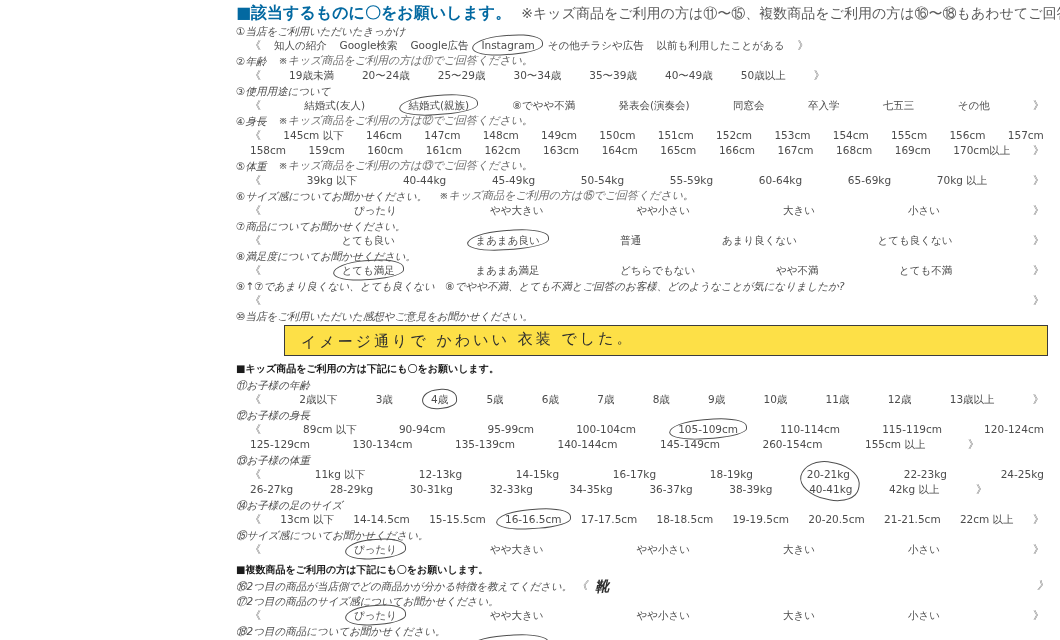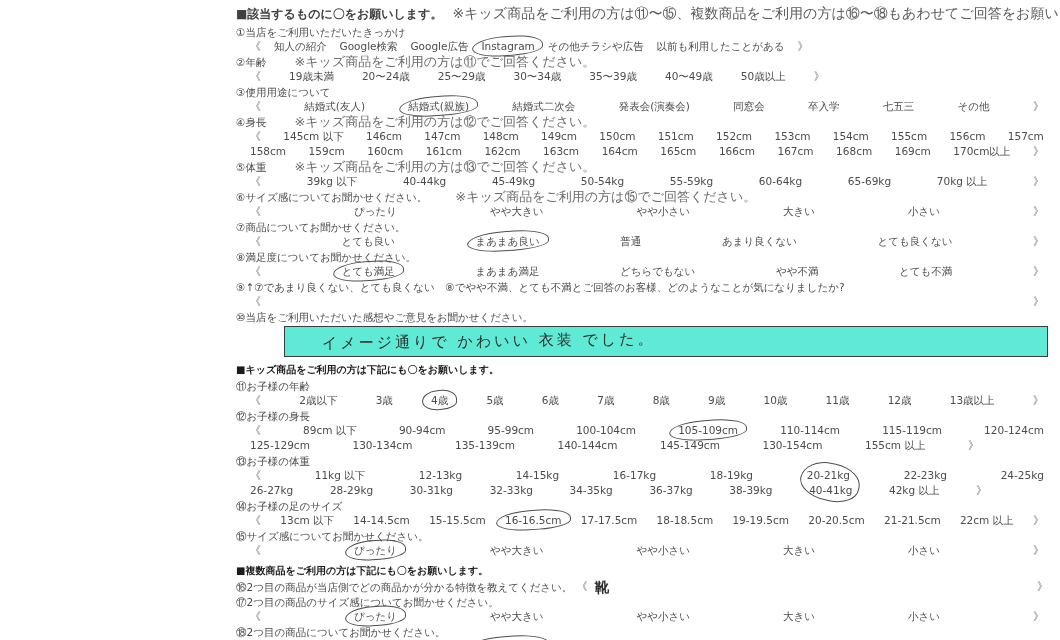--- a/index.html
+++ b/index.html
@@ -1,40 +1,40 @@
 <!DOCTYPE html>
 <html><head>
 <meta charset="utf-8">
 <style>
   * { margin:0; padding:0; box-sizing:border-box; }
   html,body { width:1060px; height:640px; overflow:hidden; background:#ffffff; }
   body { font-family:"DejaVu Sans","Liberation Sans",sans-serif; color:#4b4b4b; }
   .sheet { position:absolute; left:236px; top:5px; width:812px; }
   .header-line { white-space:nowrap; margin-bottom:3px; line-height:15px; }
-  .sec-header { font-size:12px; font-weight:bold; color:#404040; }
+  .sec-header { font-size:16px; font-weight:bold; color:#0369a1; }
   .section-hdr { font-size:10px; font-weight:bold; color:#1b1b1b; margin:5px 0 2px 0; line-height:15px; }
   .header-note { font-size:14px; color:#5a5a5a; margin-left:10px; font-weight:normal; }
   .question { margin-bottom:1px; }
-  .q-label-line { display:flex; align-items:center; line-height:14px; }
+  .q-label-line { display:flex; align-items:center; line-height:14px;font-style:italic; }
   .q-label { font-size:10.5px; white-space:nowrap; }
-  .q-note { font-size:13px; color:#6b6b6b; margin-left:28px; white-space:nowrap; }
+  .q-note { font-size:11px; color:#6b6b6b; margin-left:12px; white-space:nowrap; }
   .opt-row { display:flex; justify-content:space-between; align-items:center; font-size:10.5px; line-height:15px; height:15px; width:100%; padding:0 4px 0 14px; }
   .opt { white-space:nowrap; position:relative; }
   .bracket { color:#6e6e6e; font-size:11px; }
   .circled::after {
     content:''; position:absolute; left:-9px; right:-9px; top:-3px; bottom:-2px;
     border:1.5px solid #4e4e4e; border-radius:52% 48% 50% 50% / 62% 55% 45% 52%;
     transform:rotate(-4deg); pointer-events:none;
   }
   .circled-tall::after {
     content:''; position:absolute; left:-7px; right:-10px; top:-5px; bottom:-18px;
     border:1.5px solid #4e4e4e; border-radius:50% 50% 48% 52% / 58% 52% 48% 50%;
     transform:rotate(12deg); pointer-events:none;
   }
-  .comment-box { margin-left:48px; margin-top:2px; height:31px; border:1.5px solid #3c3c3c; background:#5eead4; display:flex; align-items:center; padding-left:37px; overflow:hidden; }
+  .comment-box { margin-left:48px; margin-top:2px; height:31px; border:1.5px solid #3c3c3c; background:#fde047; display:flex; align-items:center; padding-left:16px; overflow:hidden; }
   .handwriting { font-size:15px; color:#2e2e2e; letter-spacing:3px; transform:rotate(-0.8deg); white-space:nowrap; }
   .handwriting.inline { font-size:14px; letter-spacing:1px; margin-left:8px; transform:rotate(-3deg); font-weight:bold; }
   .spacer { flex:1; }
 </style>
 </head>
 <body>
 
 <div class="sheet">
   <div class="header-line">
     <span class="sec-header">■該当するものに〇をお願いします。</span><span class="header-note">※キッズ商品をご利用の方は⑪〜⑮、複数商品をご利用の方は⑯〜⑱もあわせてご回答をお願いします。</span>
@@ -75,21 +75,21 @@
       </div>
       <div class="question">
     <div class="q-label-line">
       <span class="q-label">③使用用途について</span>
 
     </div>
   <div class="opt-row">
           <span class="bracket">《</span>
           <span class="opt">結婚式(友人)</span>
           <span class="opt circled">結婚式(親族)</span>
-          <span class="opt">結婚式二次会</span>
+          <span class="opt">⑧でやや不満</span>
           <span class="opt">発表会(演奏会)</span>
           <span class="opt">同窓会</span>
           <span class="opt">卒入学</span>
           <span class="opt">七五三</span>
           <span class="opt">その他</span>
           <span class="bracket">》</span>
         </div>
       </div>
       <div class="question">
     <div class="q-label-line">
@@ -249,21 +249,21 @@
           <span class="opt">110-114cm</span>
           <span class="opt">115-119cm</span>
           <span class="opt">120-124cm</span>
         </div>
         <div class="opt-row" style="width: 92%;">
           <span class="opt">125-129cm</span>
           <span class="opt">130-134cm</span>
           <span class="opt">135-139cm</span>
           <span class="opt">140-144cm</span>
           <span class="opt">145-149cm</span>
-          <span class="opt">130-154cm</span>
+          <span class="opt">260-154cm</span>
           <span class="opt">155cm 以上</span>
           <span class="bracket">》</span>
         </div>
       </div>
       <div class="question">
     <div class="q-label-line">
       <span class="q-label">⑬お子様の体重</span>
 
     </div>
   <div class="opt-row">

